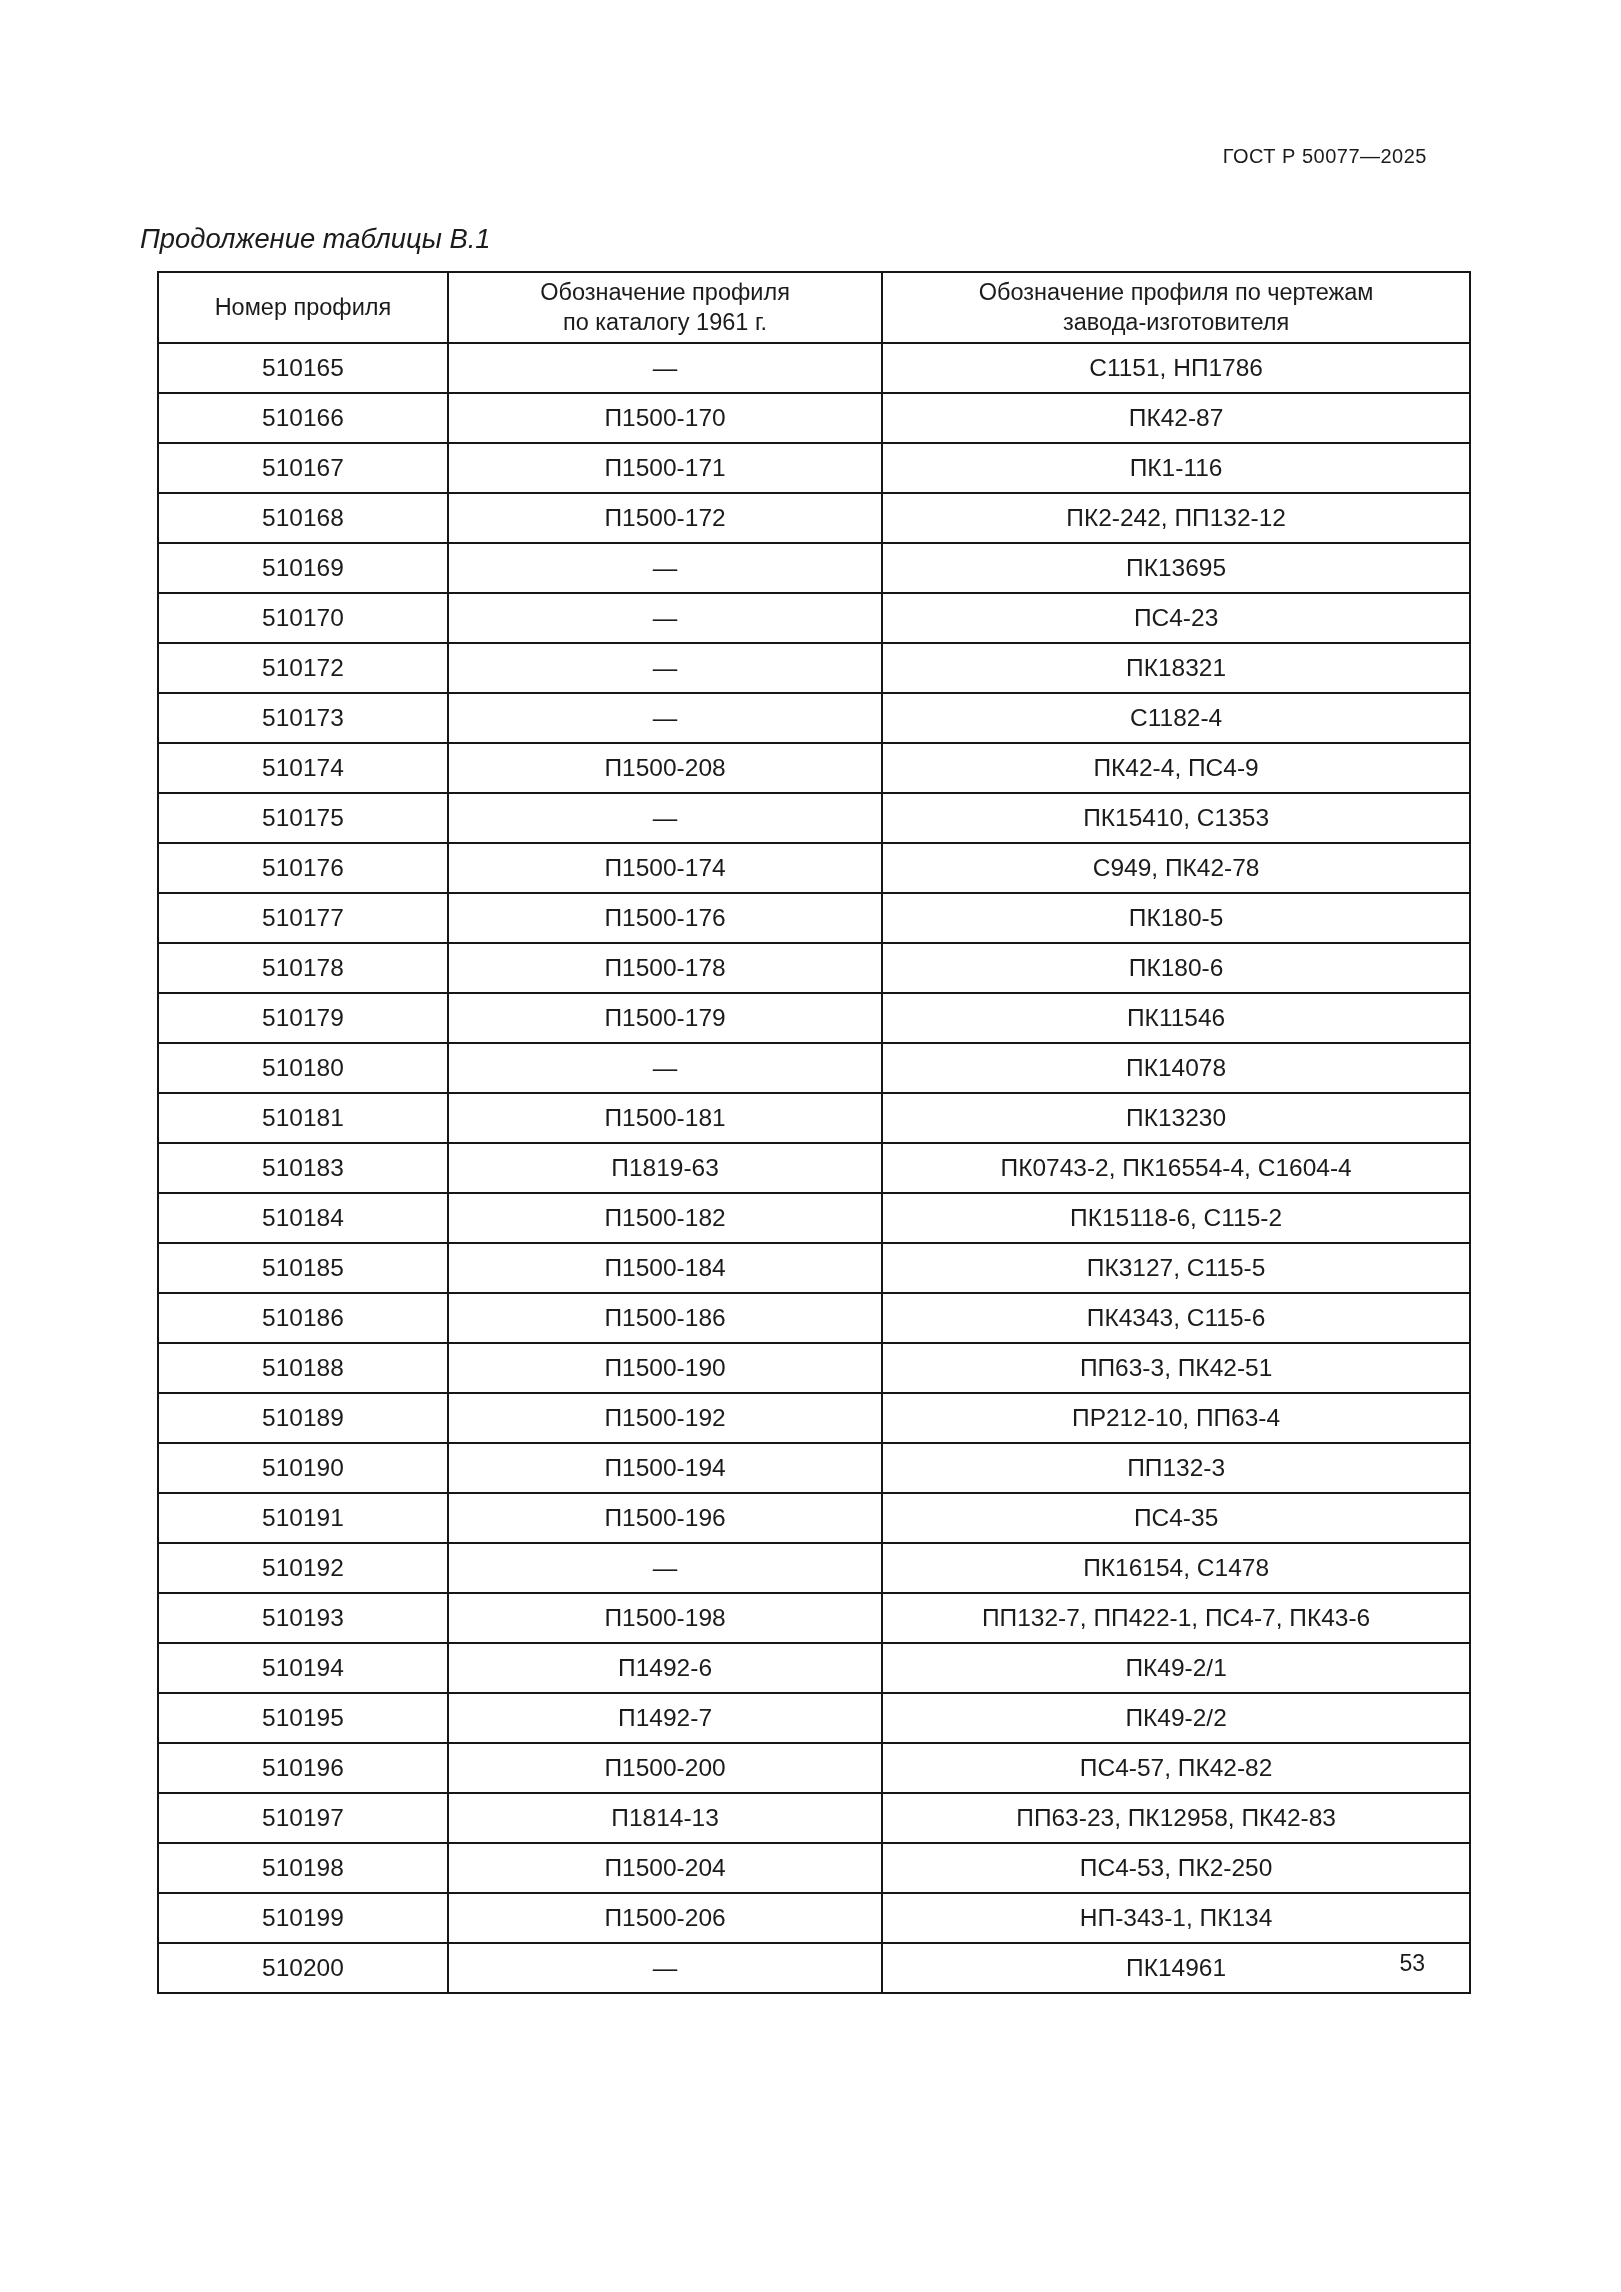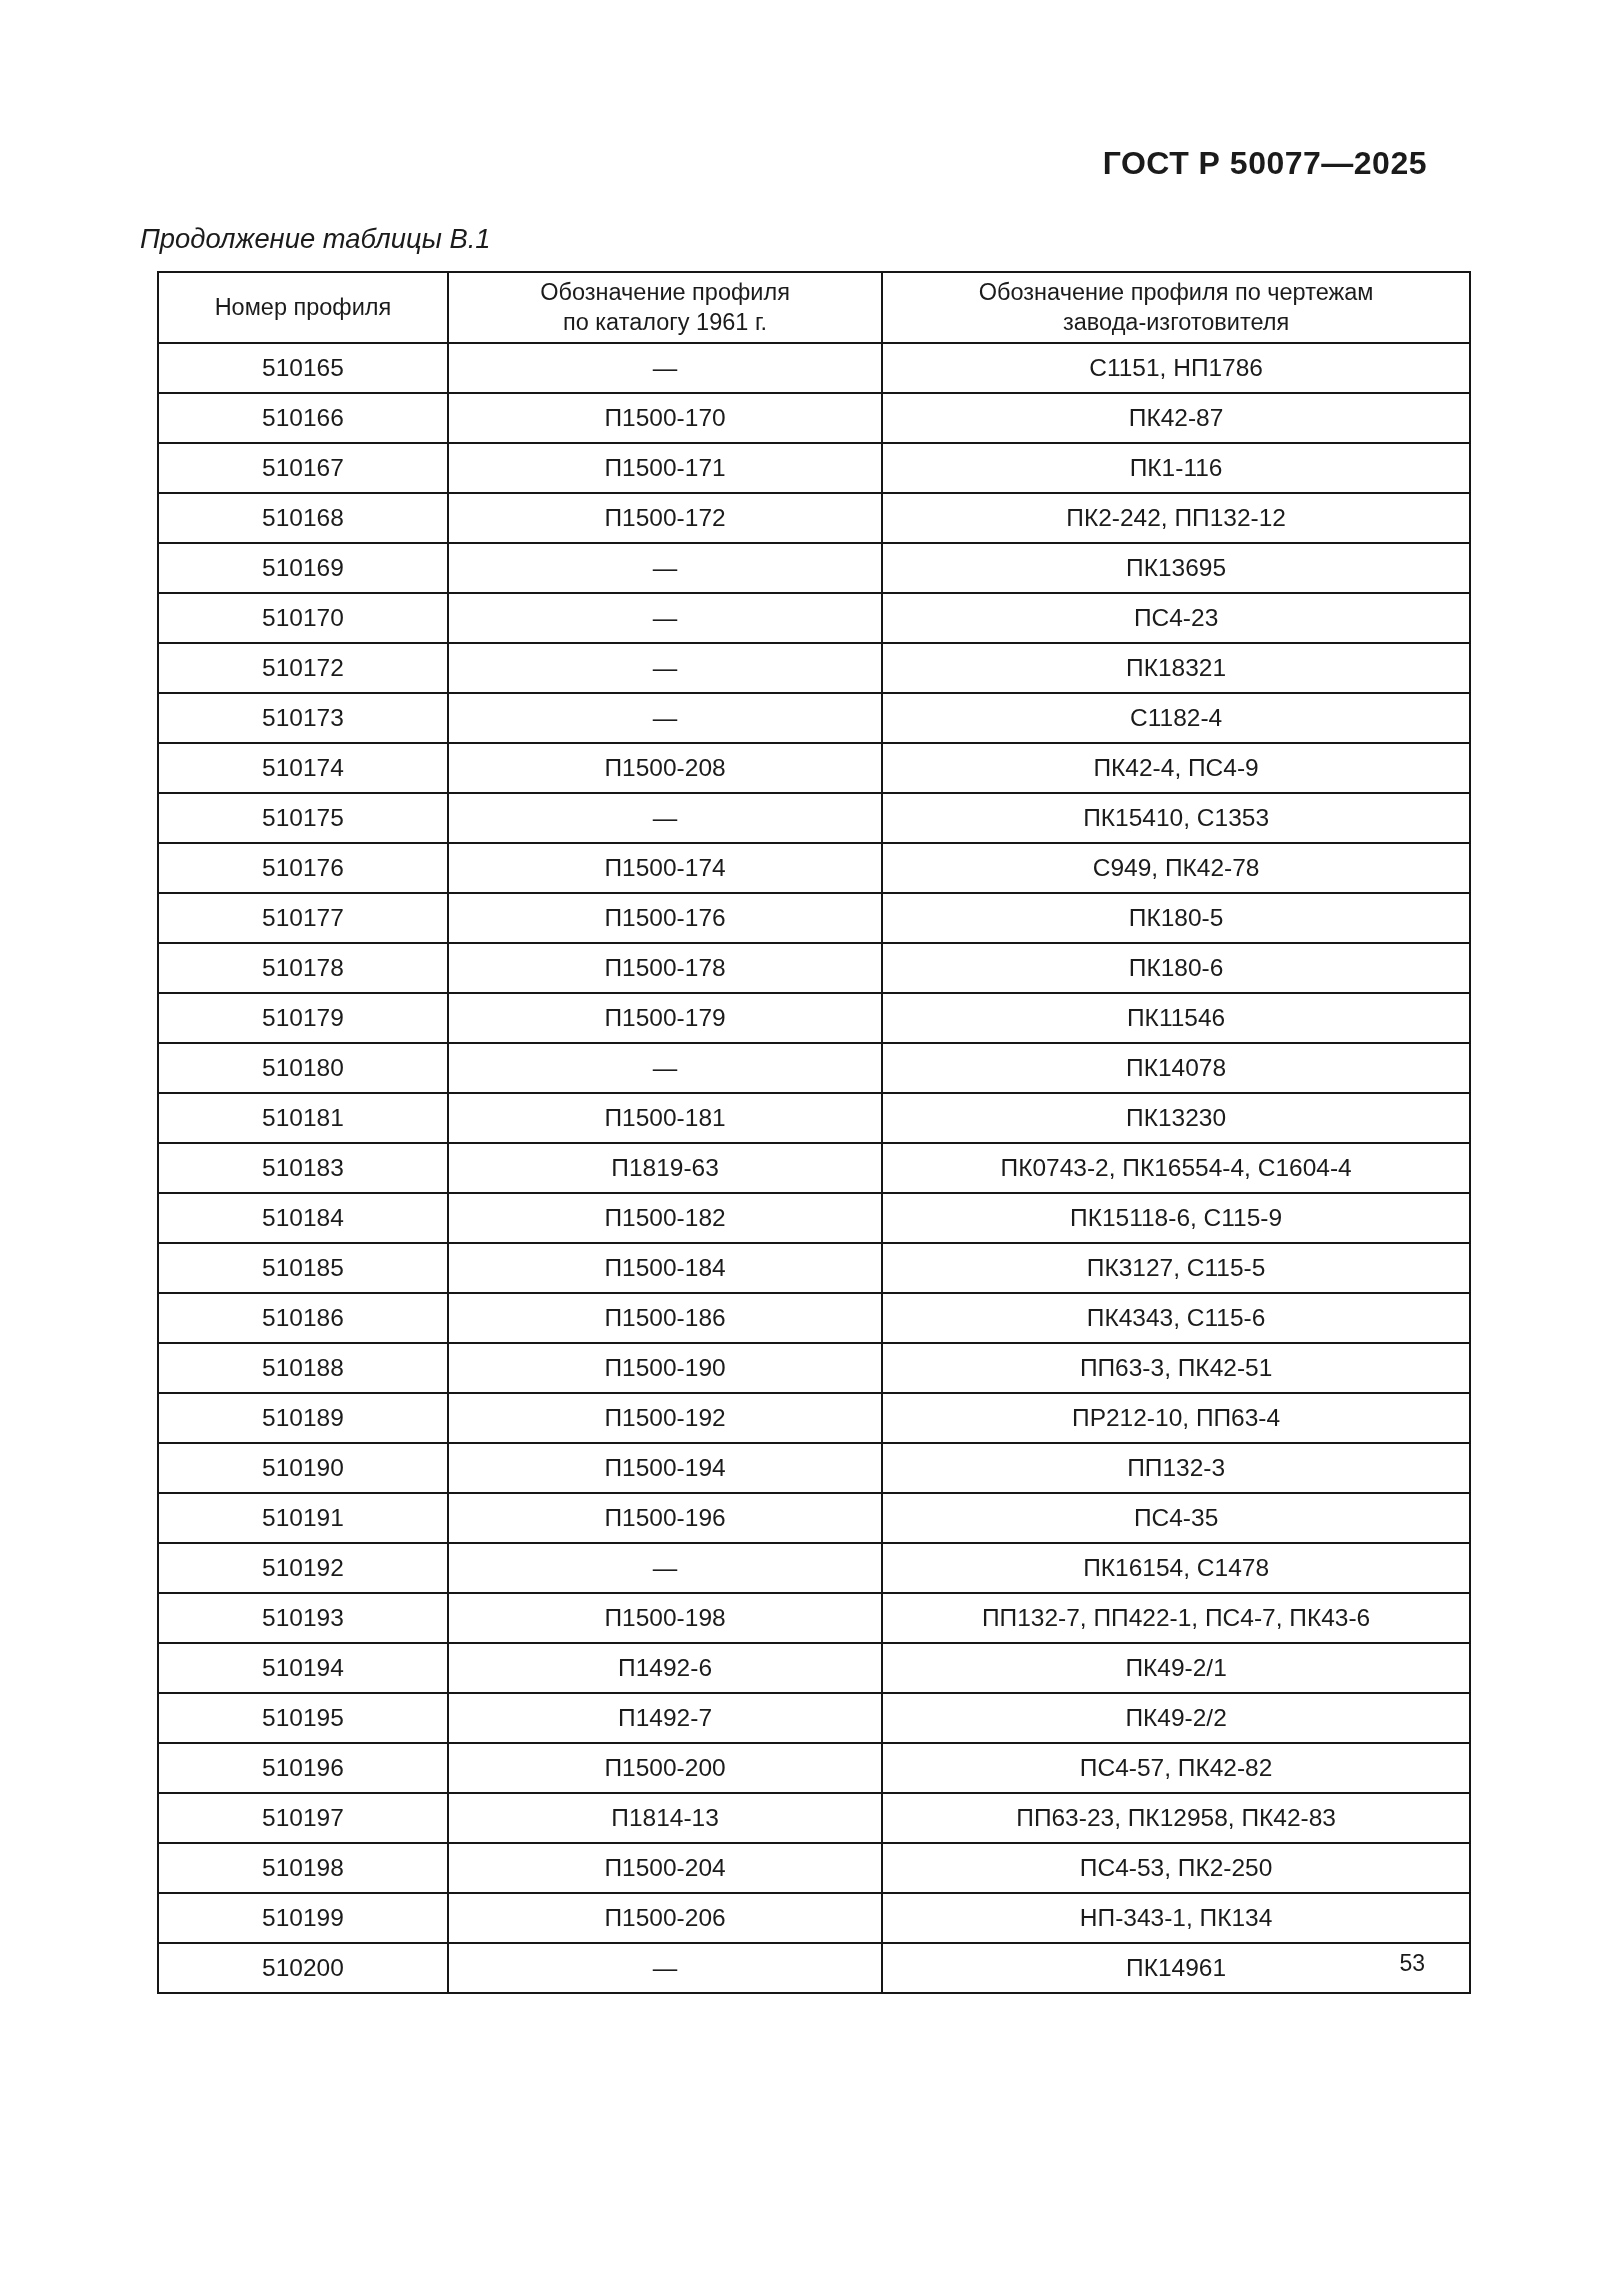--- a/index.html
+++ b/index.html
@@ -11,22 +11,22 @@
     height: 2293px;
     position: relative;
     background: #ffffff;
     font-family: "Liberation Sans", "DejaVu Sans", sans-serif;
     color: #1b1b1b;
   }
   .gost-header {
     position: absolute;
     top: 145px;
     right: 194px;
-    font-size: 32px;
-    font-weight: bold;
+    font-size: 20px;
+    font-weight: normal;
     letter-spacing: 0.5px;
     white-space: nowrap;
   }
   .table-caption {
     position: absolute;
     top: 223px;
     left: 116px;
     font-size: 27.4px;
     font-style: italic;
     white-space: nowrap;
@@ -188,21 +188,21 @@
           <td>ПК13230</td>
         </tr>
         <tr>
           <td>510183</td>
           <td>П1819-63</td>
           <td>ПК0743-2, ПК16554-4, С1604-4</td>
         </tr>
         <tr>
           <td>510184</td>
           <td>П1500-182</td>
-          <td>ПК15118-6, С115-9</td>
+          <td>ПК15118-6, С115-2</td>
         </tr>
         <tr>
           <td>510185</td>
           <td>П1500-184</td>
           <td>ПК3127, С115-5</td>
         </tr>
         <tr>
           <td>510186</td>
           <td>П1500-186</td>
           <td>ПК4343, С115-6</td>

